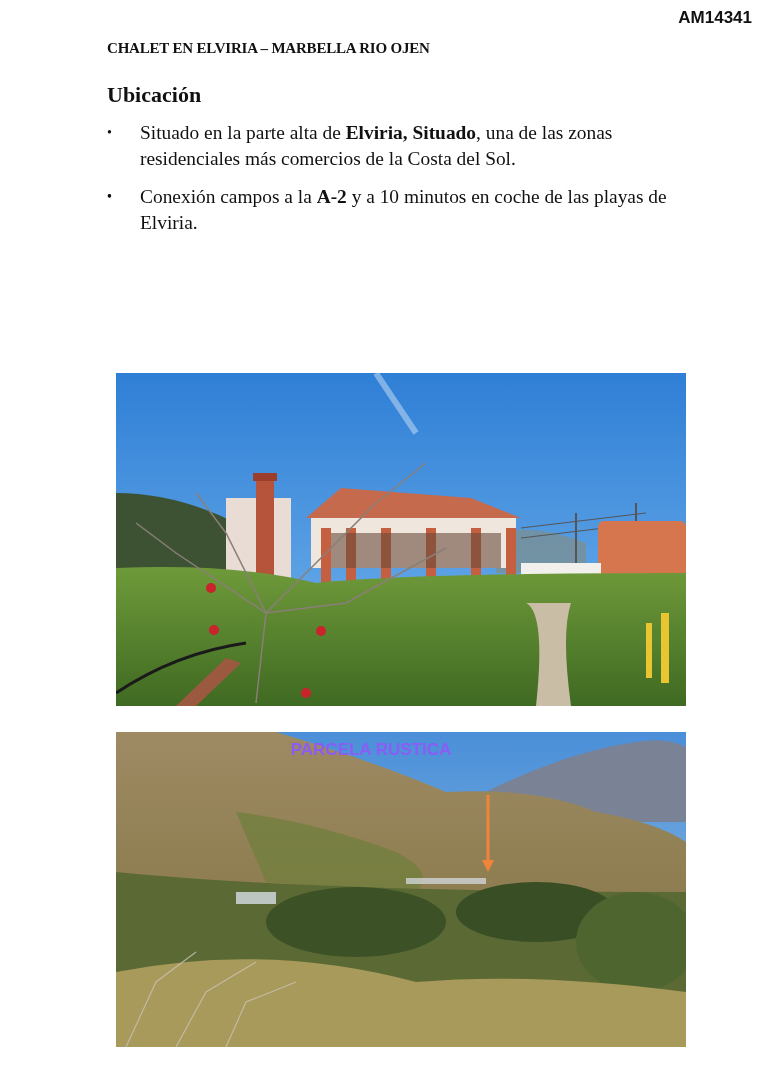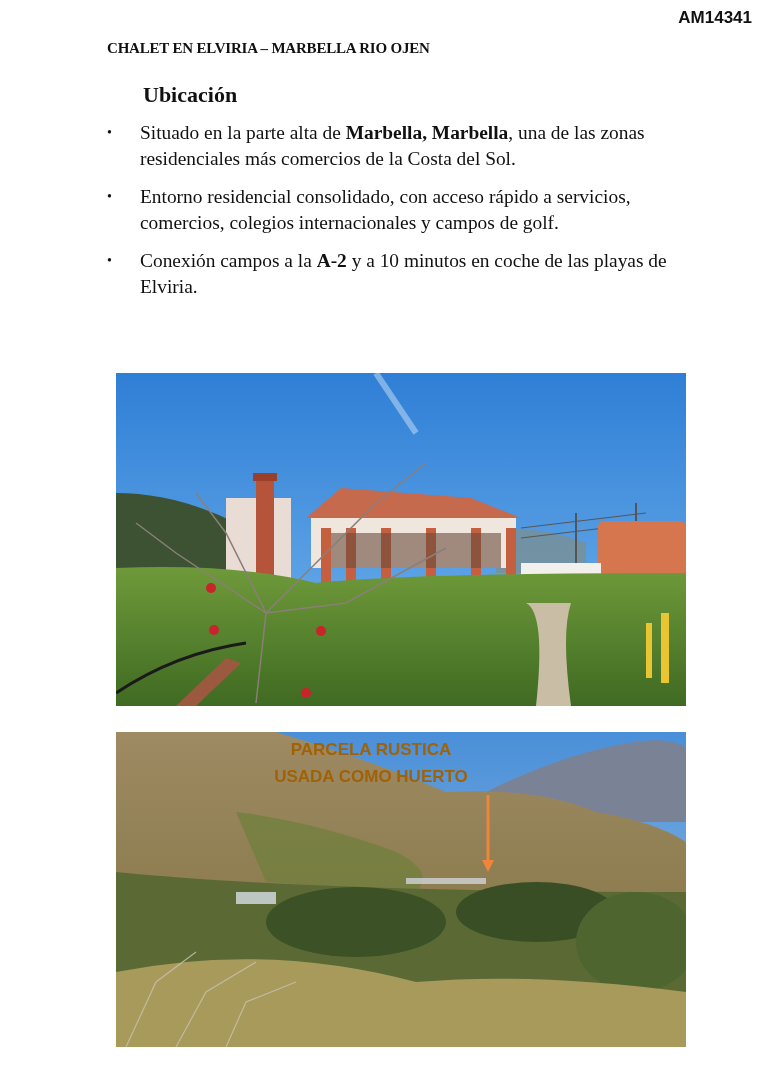--- a/index.html
+++ b/index.html
@@ -1,43 +1,42 @@
 <!DOCTYPE html>
 <html><head>
 <meta charset="utf-8">
 <style>
   html, body { margin:0; padding:0; background:#ffffff; }
   body { width:762px; height:1080px; position:relative; overflow:hidden; font-family:"Liberation Serif", serif; color:#111; }
   .ref { position:absolute; top:8px; right:10px; font-family:"Liberation Sans", sans-serif; font-weight:bold; font-size:17px; color:#111; }
   .title { position:absolute; top:40px; left:107px; font-family:"Liberation Serif", serif; font-weight:bold; font-size:15px; letter-spacing:-0.2px; }
-  .section { position:absolute; top:82px; left:107px; font-weight:bold; font-size:22px;margin-left:36px; }
+  .section { position:absolute; top:82px; left:107px; font-weight:bold; font-size:22px; }
   ul.bullets { position:absolute; top:120px; left:107px; width:580px; margin:0; padding:0; list-style:none; }
   ul.bullets li { position:relative; padding-left:33px; font-size:19.4px; line-height:26px; margin-bottom:12px; }
   ul.bullets li .dot { position:absolute; left:0; top:0; font-size:14px; }
   .photo { position:absolute; left:116px; width:570px; overflow:hidden; }
   .photo1 { top:373px; height:333px; }
   .photo2 { top:732px; height:315px; }
   .photo svg { display:block; width:100%; height:100%; }
-  .annot { position:absolute; left:0; width:100%; text-align:center; font-family:"Liberation Sans", sans-serif; font-weight:bold; color:#a16207; }
+  .annot { position:absolute; left:0; width:100%; text-align:center; font-family:"Liberation Sans", sans-serif; font-weight:bold; color:#8b5cf6; }
 </style>
 </head>
 <body>
 
 <div class="ref">AM14341</div>
 <div class="title">CHALET EN ELVIRIA – MARBELLA RIO OJEN</div>
 <div class="section">Ubicación</div>
 
 <ul class="bullets">
   <li>
     <span class="dot">•</span>
-    <span>Situado en la parte alta de </span><b>Marbella, Marbella</b><span>, una de las zonas residenciales más comercios de la Costa del Sol.</span>
+    <span>Situado en la parte alta de </span><b>Elviria, Situado</b><span>, una de las zonas residenciales más comercios de la Costa del Sol.</span>
   </li>
   <li>
     <span class="dot">•</span>
-    <span>Entorno residencial consolidado, con acceso rápido a servicios, comercios, colegios internacionales y campos de golf.</span>
   </li>
   <li>
     <span class="dot">•</span>
     <span>Conexión campos a la </span><b>A-2</b><span> y a 10 minutos en coche de las playas de Elviria.</span>
   </li>
 </ul>
 
 <div class="photo photo1">
   <svg viewBox="0 0 570 333" preserveAspectRatio="none">
     <defs>
@@ -123,14 +122,13 @@
     <g stroke="#c9c2b4" stroke-width="1.2" fill="none" opacity="0.8">
       <path d="M10 315 L40 250 L80 220"></path>
       <path d="M60 315 L90 260 L140 230"></path>
       <path d="M110 315 L130 270 L180 250"></path>
     </g>
 
     <line x1="372" y1="63" x2="372" y2="130" stroke="#f0843a" stroke-width="3"></line>
     <polygon points="366,128 378,128 372,140" fill="#f0843a"></polygon>
   </svg>
   <div class="annot" style="top:8px; left:55px; width:400px; font-size:17px;">PARCELA RUSTICA</div>
-  <div class="annot" style="top:35px; left:55px; width:400px; font-size:17px;">USADA COMO HUERTO</div>
 </div>
 
 </body></html>

